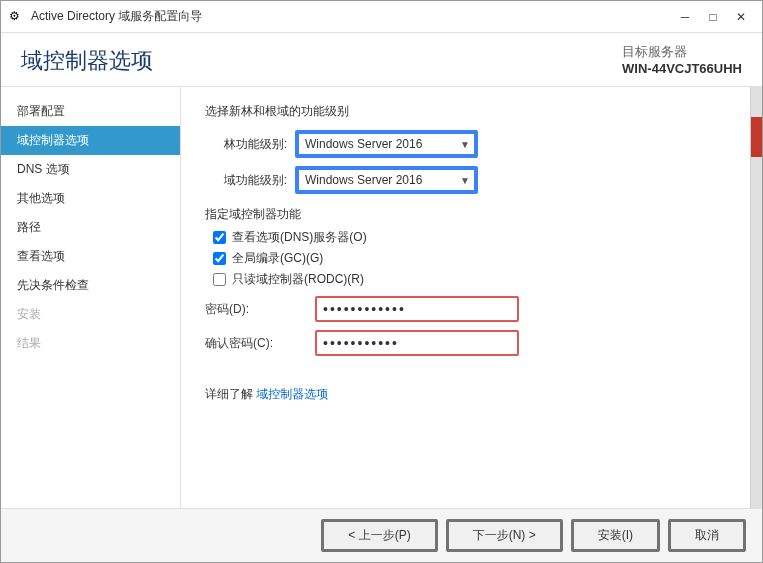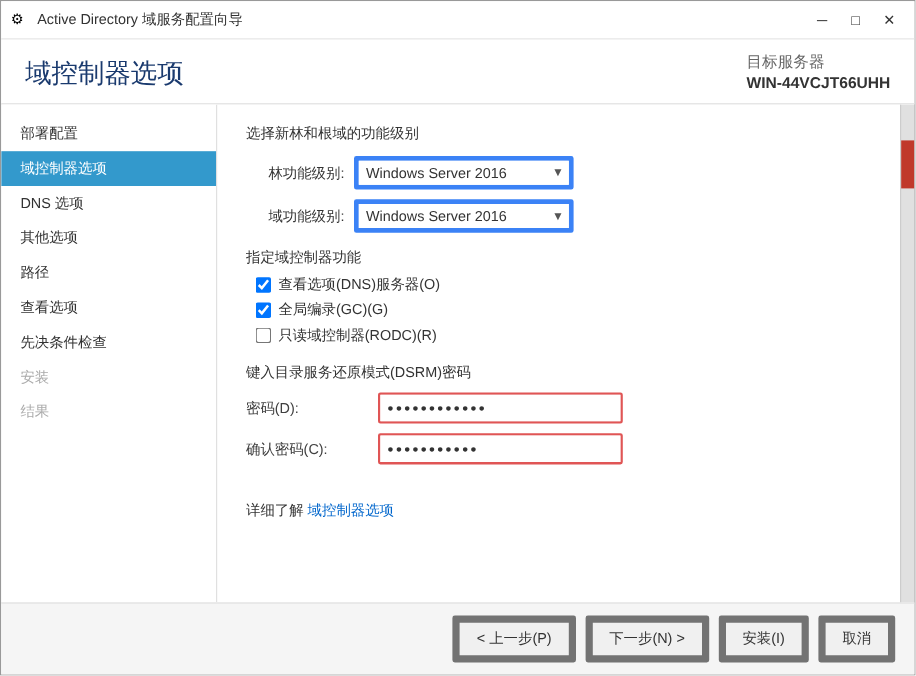--- a/index.html
+++ b/index.html
@@ -249,22 +249,22 @@
     .footer {
       border-top: 1px solid #e0e0e0;
       background: #f5f5f5;
       padding: 10px 16px;
       display: flex;
       justify-content: flex-end;
       align-items: center;
       gap: 8px;
     }
     .footer-btn {
-      padding: 5px 14px;
-      border: 6px solid #737373;
+      padding: 5px 24px;
+      border: 3px solid #737373;
       background: #f0f0f0;
       font-size: 12px;
       font-family: inherit;
       color: #333;
       cursor: pointer;
       border-radius: 2px;
     }
     .footer-btn.primary {
       background: #f0f0f0;
     }
@@ -384,21 +384,20 @@
         <div class="checkbox-row">
           <input type="checkbox" id="cb-gc" checked="" style="">
           <label class="checkbox-label" for="cb-gc">全局编录(GC)(G)</label>
         </div>
         <div class="checkbox-row">
           <input type="checkbox" id="cb-rodc" style="">
           <label class="checkbox-label" for="cb-rodc">只读域控制器(RODC)(R)</label>
         </div>
       </div>
 
-      <div class="password-section-title">键入目录服务还原模式(DSRM)密码</div>
 
       <div class="password-row">
         <span class="password-label">密码(D):</span>
         <div class="password-input-container">
           <input type="password" class="password-input" value="123456789012" style="">
         </div>
       </div>
 
       <div class="password-row">
         <span class="password-label">确认密码(C):</span>

